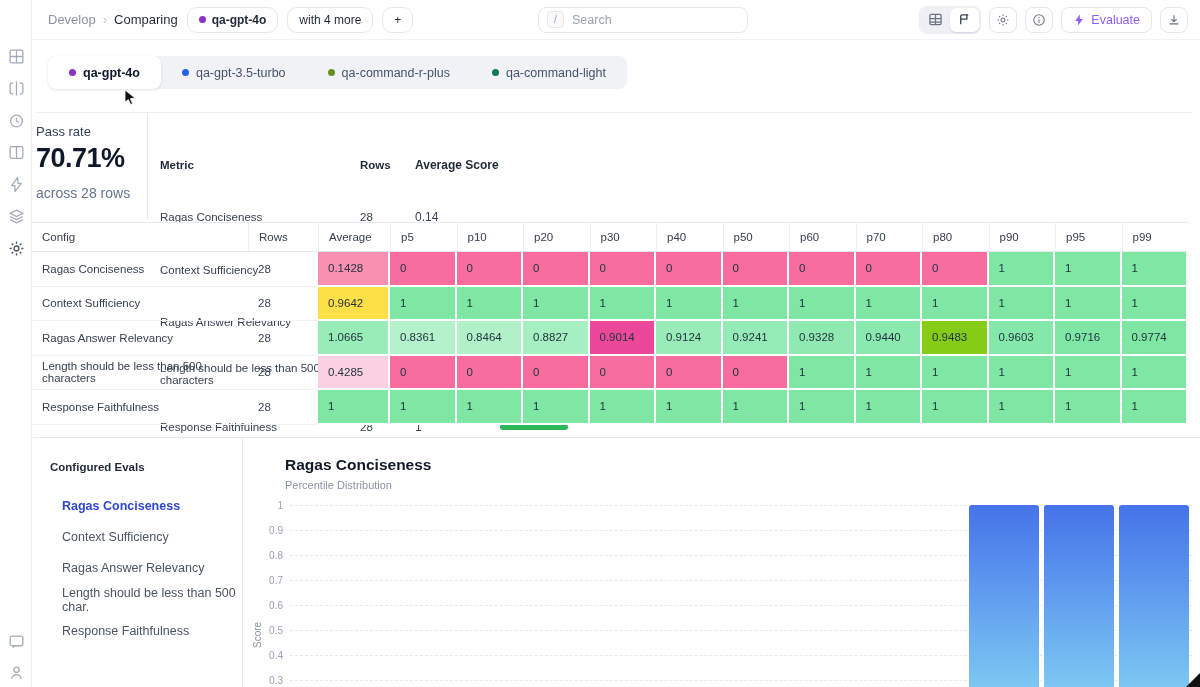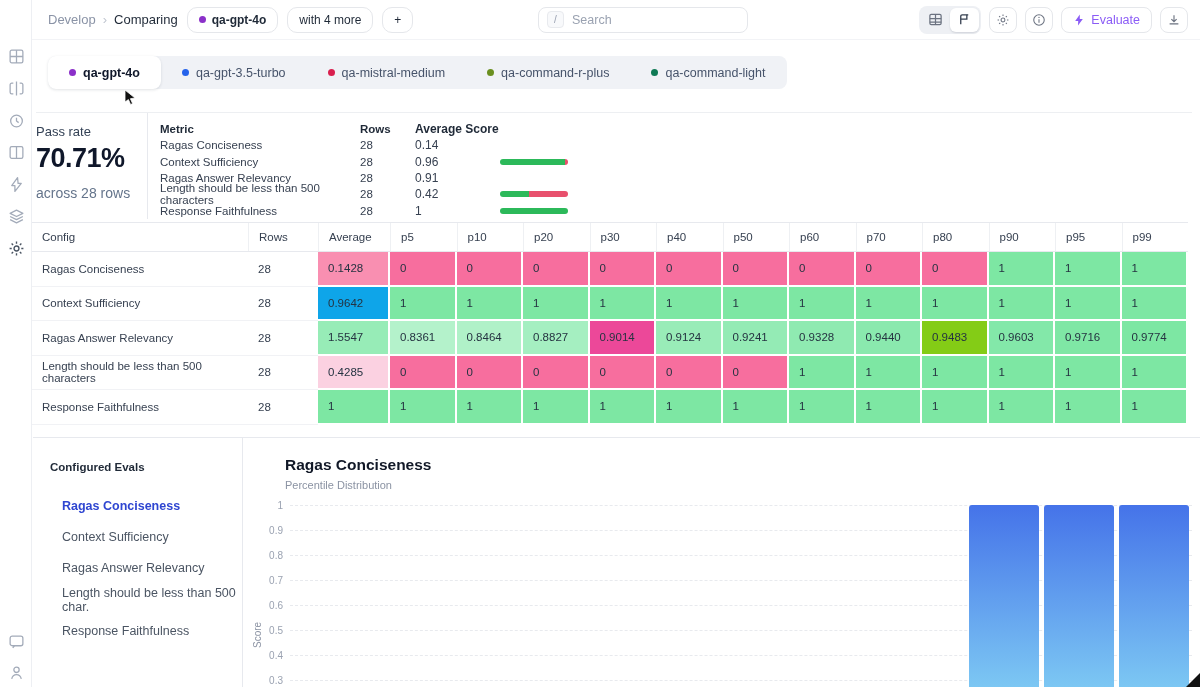--- a/index.html
+++ b/index.html
@@ -61,21 +61,21 @@
     color:#0f172a; font-weight:700; }
   
   .summary { position:absolute; left:36px; top:112px; width:1156px; height:106px;
     border-top:1px solid #edeff2; }
   .passrate { position:absolute; left:0; top:0; width:112px; height:106px;
     border-right:1px solid #e7e9ee; padding-top:11px; }
   .pr-label { font-size:13px; color:#334155; }
   .pr-value { font-size:27px; font-weight:700; color:#0f172a; letter-spacing:-0.5px; margin-top:4px; }
   .pr-caption { font-size:14px; color:#64748b; margin-top:11px; }
   .metrics { position:absolute; left:124px; top:8px; }
-  .mrow { display:flex; align-items:center; height:16.3px; }
+  .mrow { display:flex; align-items:center; height:16.3px;margin-top:36px; }
   .mrow .m-name { width:200px; font-size:11.5px; color:#374151; }
   .mrow .m-rows { width:55px; font-size:11.5px; color:#374151; }
   .mrow .m-score { width:85px; font-size:12px; color:#374151; }
   .mrow.mhead .m-name, .mrow.mhead .m-rows, .mrow.mhead .m-score
     { font-weight:700; color:#1f2937; }
   .m-bar { width:68px; height:6px; border-radius:3px; overflow:hidden; display:flex; }
   .m-bar span { height:100%; display:block; }
   
   .ptable { position:absolute; left:32px; top:222px; width:1156px; }
   .hrow { display:flex; height:30px; border-top:1px solid #e7e9ee; border-bottom:1px solid #e7e9ee; }
@@ -238,24 +238,20 @@
 </header>
 
 <div class="tabstrip" id="tabstrip">
     <div class="tab active">
       <span class="dot" style="background: rgb(139, 48, 201);"></span>
       <span>qa-gpt-4o</span>
     </div>
     <div class="tab">
       <span class="dot" style="background: rgb(37, 99, 235);"></span>
       <span>qa-gpt-3.5-turbo</span>
-    </div>
-    <div class="tab">
-      <span class="dot" style="background: rgb(217, 31, 78);"></span>
-      <span>qa-mistral-medium</span>
     </div>
     <div class="tab">
       <span class="dot" style="background: rgb(106, 143, 31);"></span>
       <span>qa-command-r-plus</span>
     </div>
     <div class="tab">
       <span class="dot" style="background: rgb(15, 122, 85);"></span>
       <span>qa-command-light</span>
     </div>
   </div>
@@ -342,38 +338,38 @@
       <div class="ccell w-p" style="background: rgb(247, 110, 158);">0</div>
       <div class="ccell w-p" style="background: rgb(247, 110, 158);">0</div>
       <div class="ccell w-p" style="background: rgb(247, 110, 158);">0</div>
       <div class="ccell w-p" style="background: rgb(125, 231, 163);">1</div>
       <div class="ccell w-p" style="background: rgb(125, 231, 163);">1</div>
       <div class="ccell w-p" style="background: rgb(125, 231, 163);">1</div>
     </div>
     <div class="brow">
       <div class="bcell w-config">Context Sufficiency</div>
       <div class="bcell w-rows">28</div>
-      <div class="ccell w-avg" style="background: #0ea5e9;">0.9642</div>
+      <div class="ccell w-avg" style="background: #fde047;">0.9642</div>
       <div class="ccell w-p" style="background: rgb(125, 231, 163);">1</div>
       <div class="ccell w-p" style="background: rgb(125, 231, 163);">1</div>
       <div class="ccell w-p" style="background: rgb(125, 231, 163);">1</div>
       <div class="ccell w-p" style="background: rgb(125, 231, 163);">1</div>
       <div class="ccell w-p" style="background: rgb(125, 231, 163);">1</div>
       <div class="ccell w-p" style="background: rgb(125, 231, 163);">1</div>
       <div class="ccell w-p" style="background: rgb(125, 231, 163);">1</div>
       <div class="ccell w-p" style="background: rgb(125, 231, 163);">1</div>
       <div class="ccell w-p" style="background: rgb(125, 231, 163);">1</div>
       <div class="ccell w-p" style="background: rgb(125, 231, 163);">1</div>
       <div class="ccell w-p" style="background: rgb(125, 231, 163);">1</div>
       <div class="ccell w-p" style="background: rgb(125, 231, 163);">1</div>
     </div>
     <div class="brow">
       <div class="bcell w-config">Ragas Answer Relevancy</div>
       <div class="bcell w-rows">28</div>
-      <div class="ccell w-avg" style="background: rgb(151, 236, 183);">1.5547</div>
+      <div class="ccell w-avg" style="background: rgb(151, 236, 183);">1.0665</div>
       <div class="ccell w-p" style="background: rgb(180, 242, 203);">0.8361</div>
       <div class="ccell w-p" style="background: rgb(176, 241, 200);">0.8464</div>
       <div class="ccell w-p" style="background: rgb(165, 239, 193);">0.8827</div>
       <div class="ccell w-p" style="background: #ec4899;">0.9014</div>
       <div class="ccell w-p" style="background: rgb(153, 236, 184);">0.9124</div>
       <div class="ccell w-p" style="background: rgb(148, 235, 181);">0.9241</div>
       <div class="ccell w-p" style="background: rgb(143, 234, 177);">0.9328</div>
       <div class="ccell w-p" style="background: rgb(138, 233, 174);">0.9440</div>
       <div class="ccell w-p" style="background: #84cc16;">0.9483</div>
       <div class="ccell w-p" style="background: rgb(131, 232, 169);">0.9603</div>

